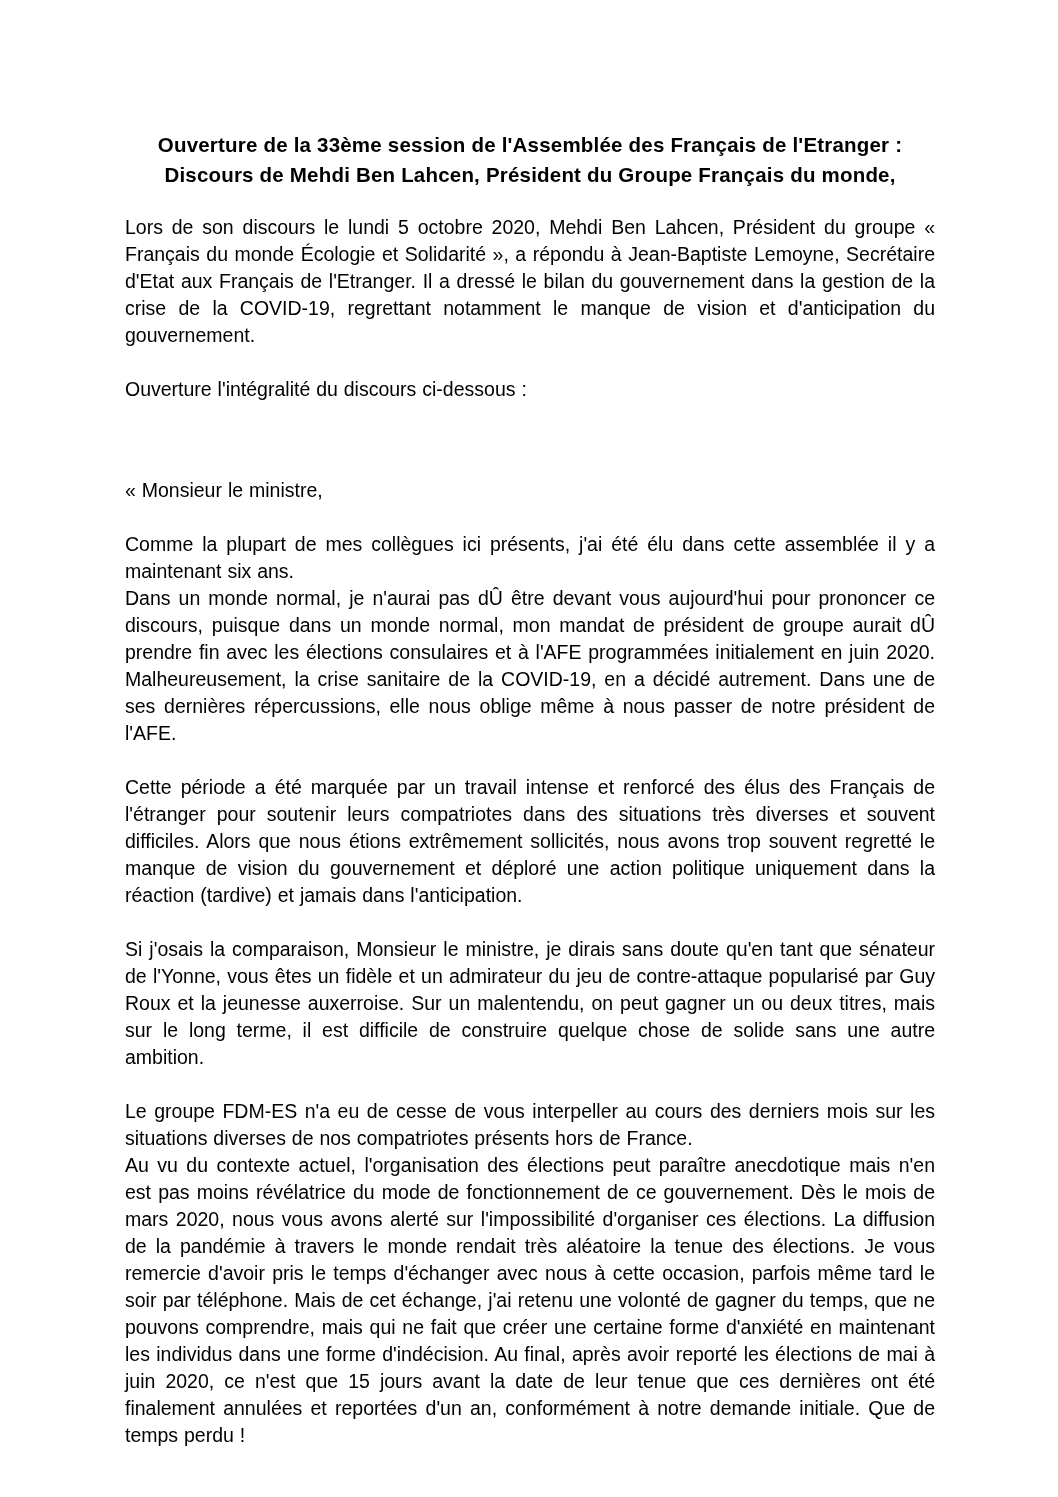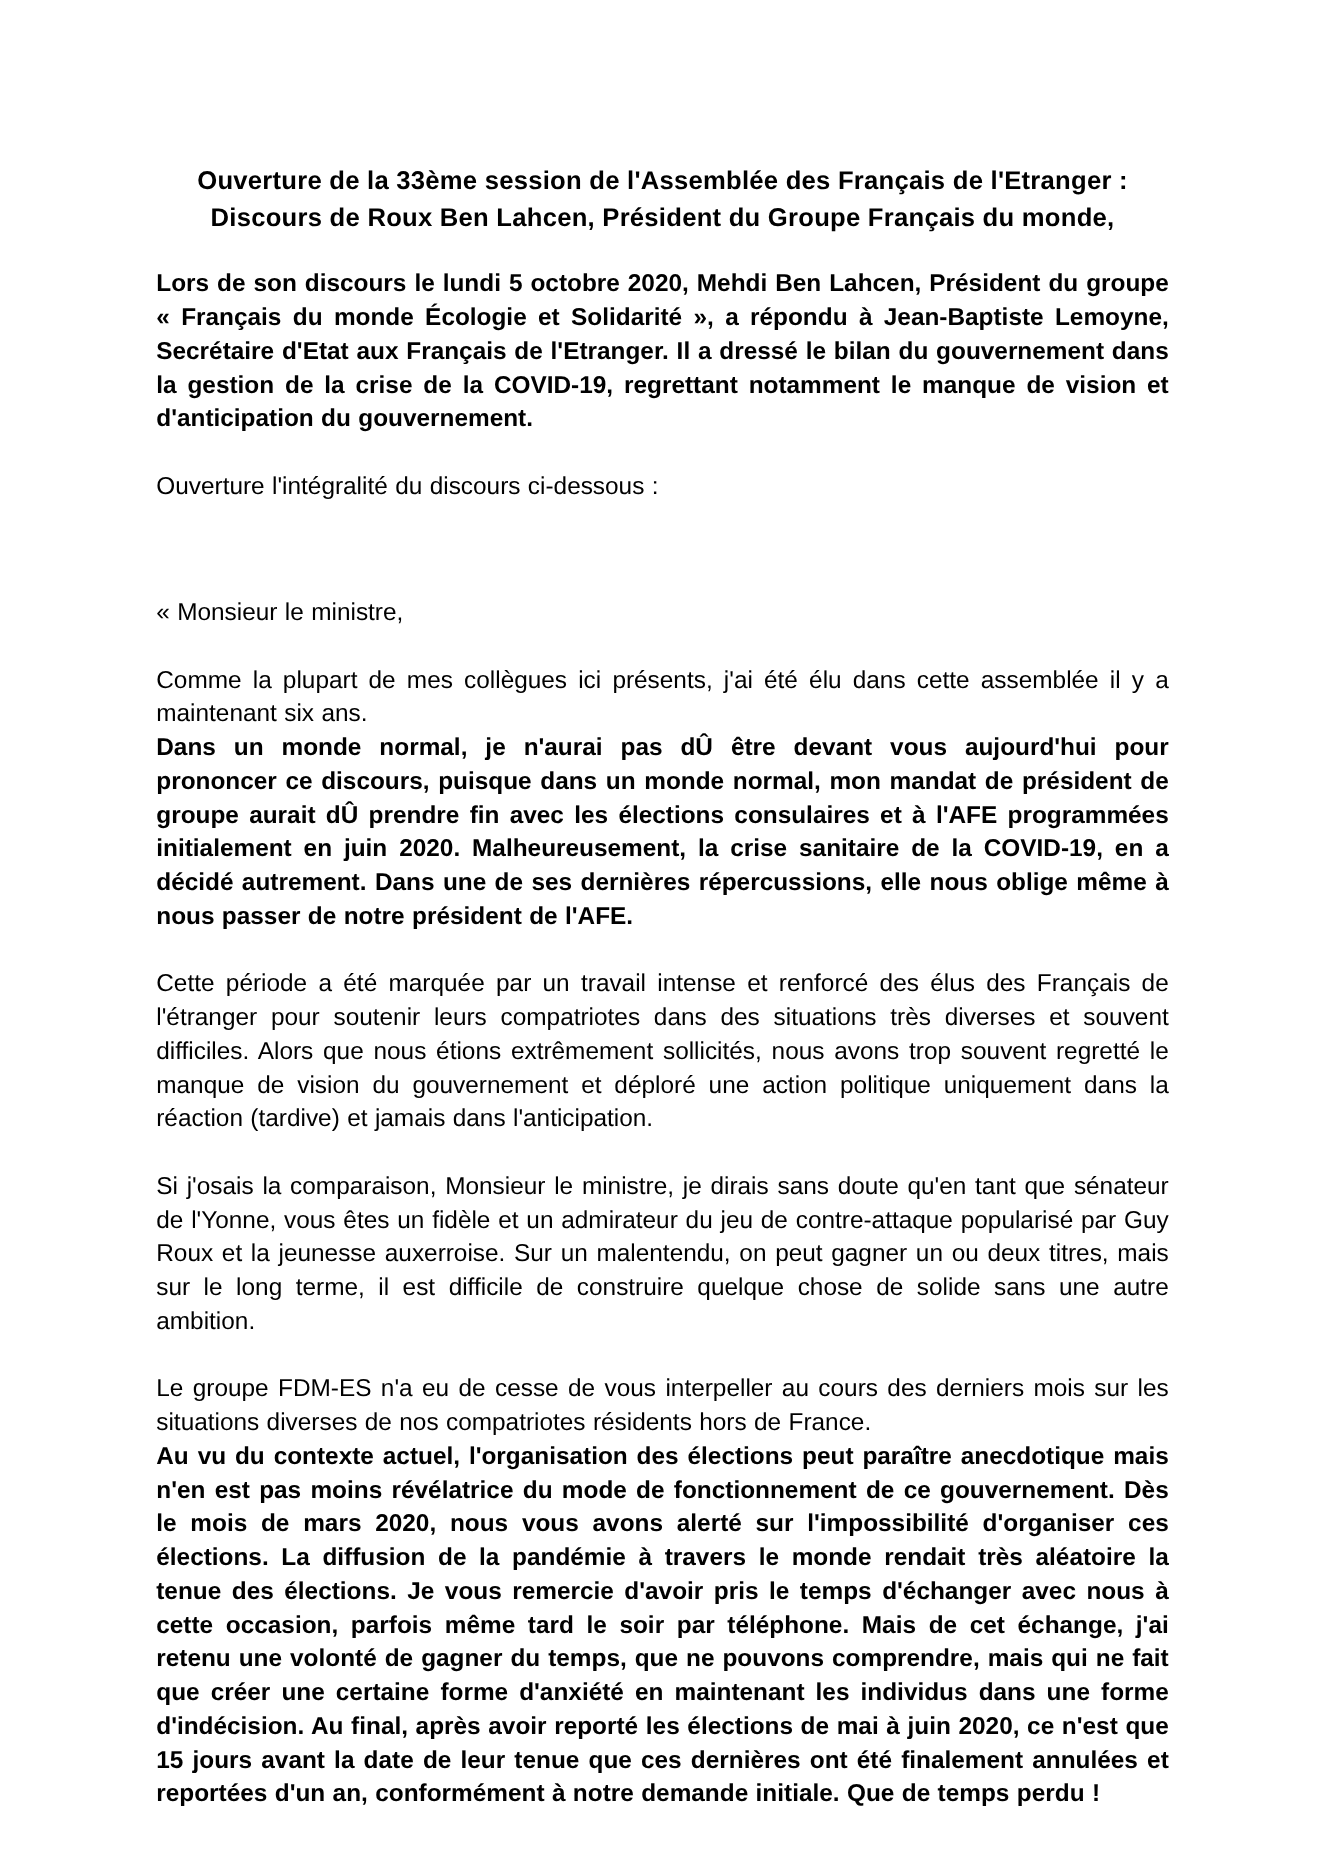--- a/index.html
+++ b/index.html
@@ -34,43 +34,43 @@
   }
   .para {
     font-size: 19.5px;
     line-height: 27px;
     text-align: justify;
     margin: 0;
     word-spacing: 0.5px;
   }
   .gap-one   { margin-top: 27px; }  
   .gap-two   { margin-top: 74px; }  
-  .gap-none  { margin-top: 0; font-weight: bold; }     
+  .gap-none  { margin-top: 0; }     
 </style>
 </head>
 <body>
 
 <div class="page">
 
   <h1 class="doc-title">
     <span class="title-line">Ouverture de la 33ème session de l'Assemblée des Français de l'Etranger :</span>
-    <span class="title-line">Discours de Roux Ben Lahcen, Président du Groupe Français du monde,</span>
+    <span class="title-line">Discours de Mehdi Ben Lahcen, Président du Groupe Français du monde,</span>
   </h1>
 
   <p class="para gap-none">Lors de son discours le lundi 5 octobre 2020, Mehdi Ben Lahcen, Président du groupe « Français du monde Écologie et Solidarité », a répondu à Jean-Baptiste Lemoyne, Secrétaire d'Etat aux Français de l'Etranger. Il a dressé le bilan du gouvernement dans la gestion de la crise de la COVID-19, regrettant notamment le manque de vision et d'anticipation du gouvernement.</p>
 
   <p class="para gap-one">Ouverture l'intégralité du discours ci-dessous :</p>
 
   <p class="para gap-two">« Monsieur le ministre,</p>
 
   <p class="para gap-one">Comme la plupart de mes collègues ici présents, j'ai été élu dans cette assemblée il y a maintenant six ans.</p>
 
   <p class="para gap-none">Dans un monde normal, je n'aurai pas dÛ être devant vous aujourd'hui pour prononcer ce discours, puisque dans un monde normal, mon mandat de président de groupe aurait dÛ prendre fin avec les élections consulaires et à l'AFE programmées initialement en juin 2020. Malheureusement, la crise sanitaire de la COVID-19, en a décidé autrement. Dans une de ses dernières répercussions, elle nous oblige même à nous passer de notre président de l'AFE.</p>
 
   <p class="para gap-one">Cette période a été marquée par un travail intense et renforcé des élus des Français de l'étranger pour soutenir leurs compatriotes dans des situations très diverses et souvent difficiles. Alors que nous étions extrêmement sollicités, nous avons trop souvent regretté le manque de vision du gouvernement et déploré une action politique uniquement dans la réaction (tardive) et jamais dans l'anticipation.</p>
 
   <p class="para gap-one">Si j'osais la comparaison, Monsieur le ministre, je dirais sans doute qu'en tant que sénateur de l'Yonne, vous êtes un fidèle et un admirateur du jeu de contre-attaque popularisé par Guy Roux et la jeunesse auxerroise. Sur un malentendu, on peut gagner un ou deux titres, mais sur le long terme, il est difficile de construire quelque chose de solide sans une autre ambition.</p>
 
-  <p class="para gap-one">Le groupe FDM-ES n'a eu de cesse de vous interpeller au cours des derniers mois sur les situations diverses de nos compatriotes résidents hors de France.</p>
+  <p class="para gap-one">Le groupe FDM-ES n'a eu de cesse de vous interpeller au cours des derniers mois sur les situations diverses de nos compatriotes présents hors de France.</p>
 
   <p class="para gap-none">Au vu du contexte actuel, l'organisation des élections peut paraître anecdotique mais n'en est pas moins révélatrice du mode de fonctionnement de ce gouvernement. Dès le mois de mars 2020, nous vous avons alerté sur l'impossibilité d'organiser ces élections. La diffusion de la pandémie à travers le monde rendait très aléatoire la tenue des élections. Je vous remercie d'avoir pris le temps d'échanger avec nous à cette occasion, parfois même tard le soir par téléphone. Mais de cet échange, j'ai retenu une volonté de gagner du temps, que ne pouvons comprendre, mais qui ne fait que créer une certaine forme d'anxiété en maintenant les individus dans une forme d'indécision. Au final, après avoir reporté les élections de mai à juin 2020, ce n'est que 15 jours avant la date de leur tenue que ces dernières ont été finalement annulées et reportées d'un an, conformément à notre demande initiale. Que de temps perdu !</p>
 
 </div>
 
 </body></html>

